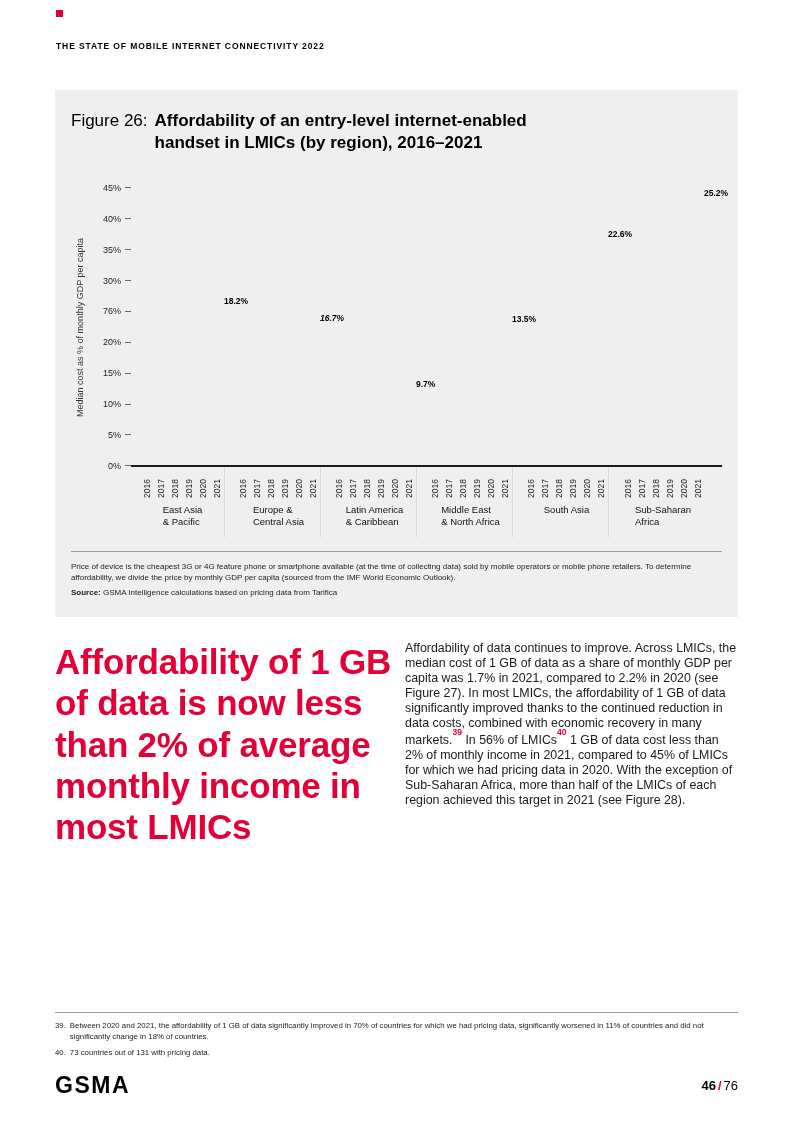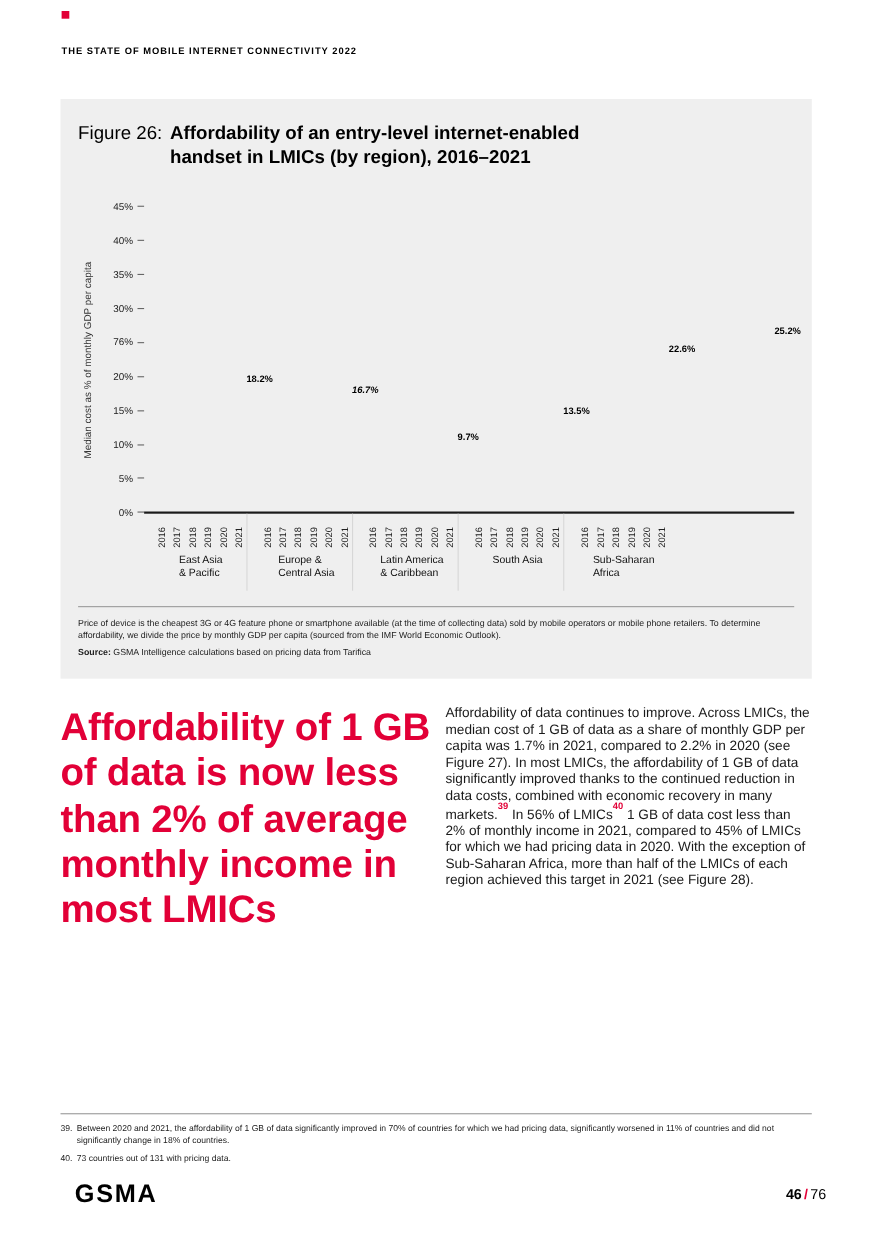--- a/index.html
+++ b/index.html
@@ -20,21 +20,21 @@
 
   
   .chart { display:flex; margin-top:34px; }
   .ylab { width:18px; height:278px; display:flex; align-items:center; justify-content:center; }
   .ylab span { writing-mode:vertical-rl; transform:rotate(180deg); font-size:9px; color:#333; white-space:nowrap; }
   .yticks { position:relative; width:42px; height:278px; }
   .ytick { position:absolute; right:0; display:flex; align-items:center; gap:4px; font-size:9px; color:#222; }
   .ytick-dash { width:6px; height:1px; background:#666; }
   .plot-wrap { flex:1; }
   .bars-row { display:flex; gap:12px; padding:0 10px; height:278px; align-items:flex-end; border-bottom:2px solid #1a1a1a; }
-  .group-bars { width:84px; display:flex; gap:18px; align-items:flex-end; justify-content:center; }
+  .group-bars { width:84px; display:flex; gap:18px; align-items:flex-start; justify-content:center; }
   .bar { width:11px; position:relative; }
   .bar-label { position:absolute; top:-13px; left:-4px; font-size:8.5px; font-weight:bold; color:#000; white-space:nowrap; }
   .foot-row { display:flex; gap:12px; padding:0 10px; }
   .group-foot { width:84px; padding-top:4px; display:flex; flex-direction:column; align-items:center; min-height:70px; }
   .foot-row .group-foot:not(:last-child) { border-right:1px solid #d7d7d7; }
   .years { display:flex; gap:3px; }
   .year { width:11px; height:27px; writing-mode:vertical-rl; transform:rotate(180deg); font-size:8.5px; line-height:11px; color:#222; }
   .region-name { margin-top:6px; font-size:9.5px; color:#111; text-align:left; line-height:1.3; }
 
   .fig-rule { border:none; border-top:1px solid #9b9b9b; margin:14px 0 9px 0; }
@@ -47,21 +47,21 @@
   .headline { width:350px; flex:none; font-size:35px; font-weight:bold; color:#e20037; line-height:1.18; letter-spacing:-0.2px; }
   .bodytext { flex:1; font-size:12.4px; line-height:1.21; color:#1a1a1a; }
   .bodytext sup { color:#e20037; font-weight:bold; font-size:8.5px; position:relative; top:-4px; }
 
   
   .footnotes { position:absolute; top:1012px; left:55px; width:683px; border-top:1px solid #999; padding-top:8px; font-size:7.8px; line-height:1.4; color:#222; }
   .footnote { display:flex; gap:4px; margin-bottom:5px; }
   .fn-num { flex:none; }
 
   
-  .pagefooter { position:absolute; top:1072px; left:55px; width:683px; display:flex; justify-content:space-between; align-items:center;margin-left:13px; }
+  .pagefooter { position:absolute; top:1072px; left:55px; width:683px; display:flex; justify-content:space-between; align-items:center; }
   .gsma-logo { font-size:23px; font-weight:bold; letter-spacing:1.5px; color:#000; }
   .pagenum { font-size:13px; color:#000; }
   .pagenum .current { font-weight:bold; }
   .pagenum .sep { color:#e20037; font-weight:bold; padding:0 2px; }
 </style>
 </head>
 <body>
 
 <div class="page">
 
@@ -222,20 +222,34 @@
                 <div class="year">2016</div>
                 <div class="year">2017</div>
                 <div class="year">2018</div>
                 <div class="year">2019</div>
                 <div class="year">2020</div>
                 <div class="year">2021</div>
               </div>
               <div class="region-name">
                 <div>Latin America</div>
                 <div>&amp; Caribbean</div>
+              </div>
+            </div>
+            <div class="group-foot">
+              <div class="years">
+                <div class="year">2016</div>
+                <div class="year">2017</div>
+                <div class="year">2018</div>
+                <div class="year">2019</div>
+                <div class="year">2020</div>
+                <div class="year">2021</div>
+              </div>
+              <div class="region-name">
+                <div>Middle East</div>
+                <div>&amp; North Africa</div>
               </div>
             </div>
             <div class="group-foot">
               <div class="years">
                 <div class="year">2016</div>
                 <div class="year">2017</div>
                 <div class="year">2018</div>
                 <div class="year">2019</div>
                 <div class="year">2020</div>
                 <div class="year">2021</div>

